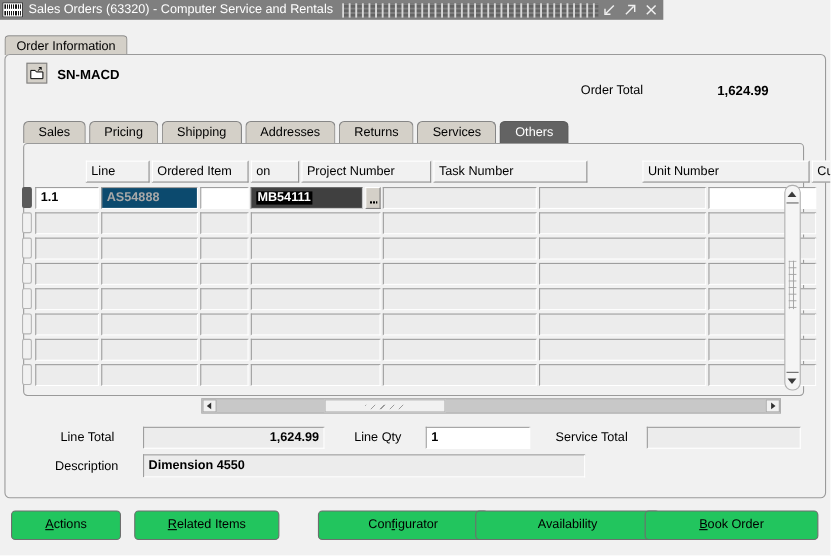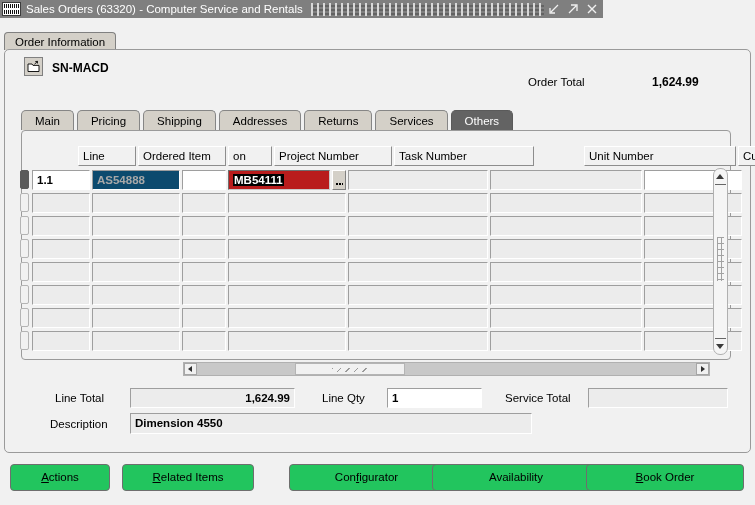--- a/index.html
+++ b/index.html
@@ -254,21 +254,21 @@
     margin-right: 2px;
     overflow: hidden;
     white-space: nowrap;
     color: #000;
     cursor: default;
     flex: 0 0 auto;
   }
   .cell.white { background: #ffffff; }
   .cell.dim { color: #a8a8a8; background: #0c4a6e; }
   .cell.focus {
-    background: #b91c1c;
+    background: #404040;
     border-color: #6e6e6e #c9c9c9 #c9c9c9 #6e6e6e;
   }
   .cell .sel {
     background: #000000;
     color: #ffffff;
     padding: 0 1px;
   }
   .lov-btn {
     width: 14px; height: 20px;
     box-sizing: border-box;
@@ -480,21 +480,21 @@
     <svg width="13" height="13" viewBox="0 0 13 13">
       <path d="M1 4 L5 4 L6 5.4 L12 5.4 L12 11.5 L1 11.5 Z" fill="#ffffff" stroke="#000" stroke-width="0.9"></path>
       <path d="M7.5 4.2 L10.5 1.4 M10.5 1.4 L8.3 1.5 M10.5 1.4 L10.4 3.5" stroke="#000" stroke-width="0.9" fill="none"></path>
     </svg>
   </div>
   <div class="hdr-name">SN-MACD</div>
   <div class="order-total-label">Order Total</div>
   <div class="order-total-value">1,624.99</div>
 
   <div class="innertabs">
-    <div class="itab">Main</div>
+    <div class="itab">Sales</div>
     <div class="itab">Pricing</div>
     <div class="itab">Shipping</div>
     <div class="itab">Addresses</div>
     <div class="itab">Returns</div>
     <div class="itab">Services</div>
     <div class="itab active">Others</div>
   </div>
 
   <div class="grid-frame"></div>
   <div class="grid-head" id="grid-head">

